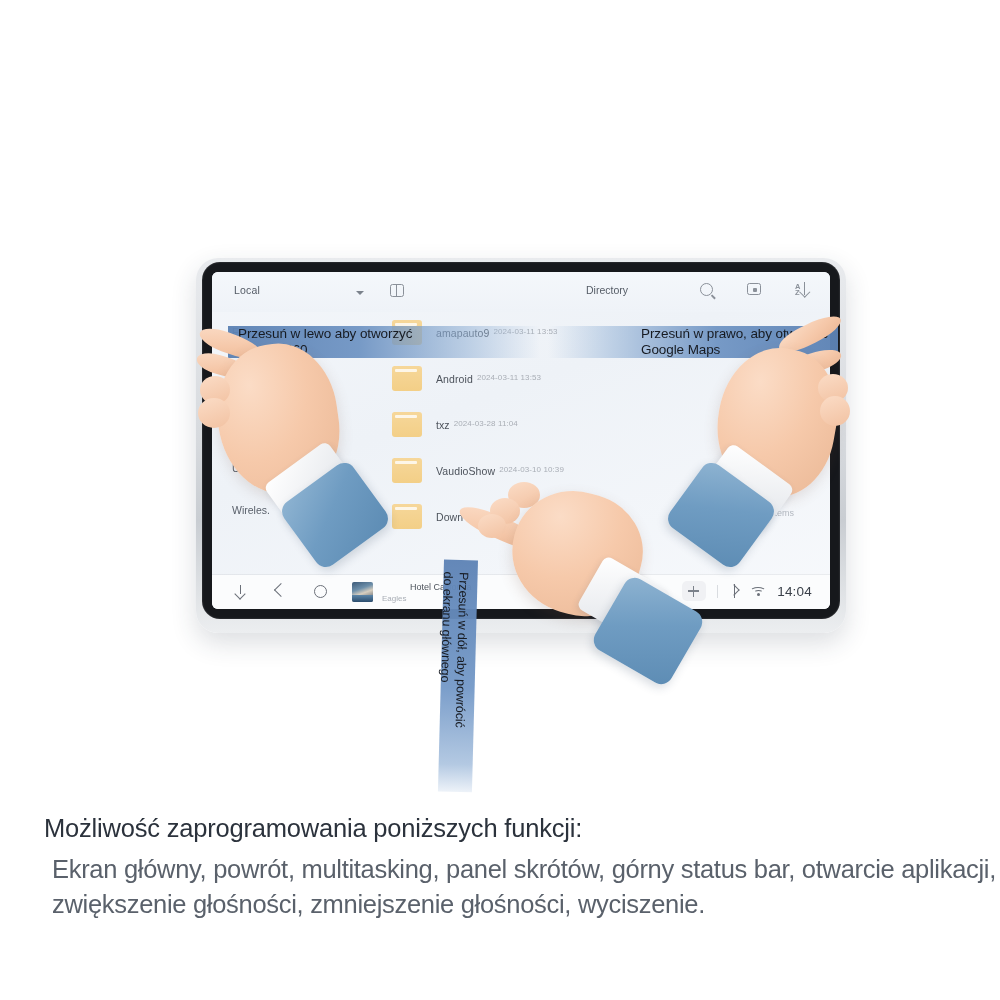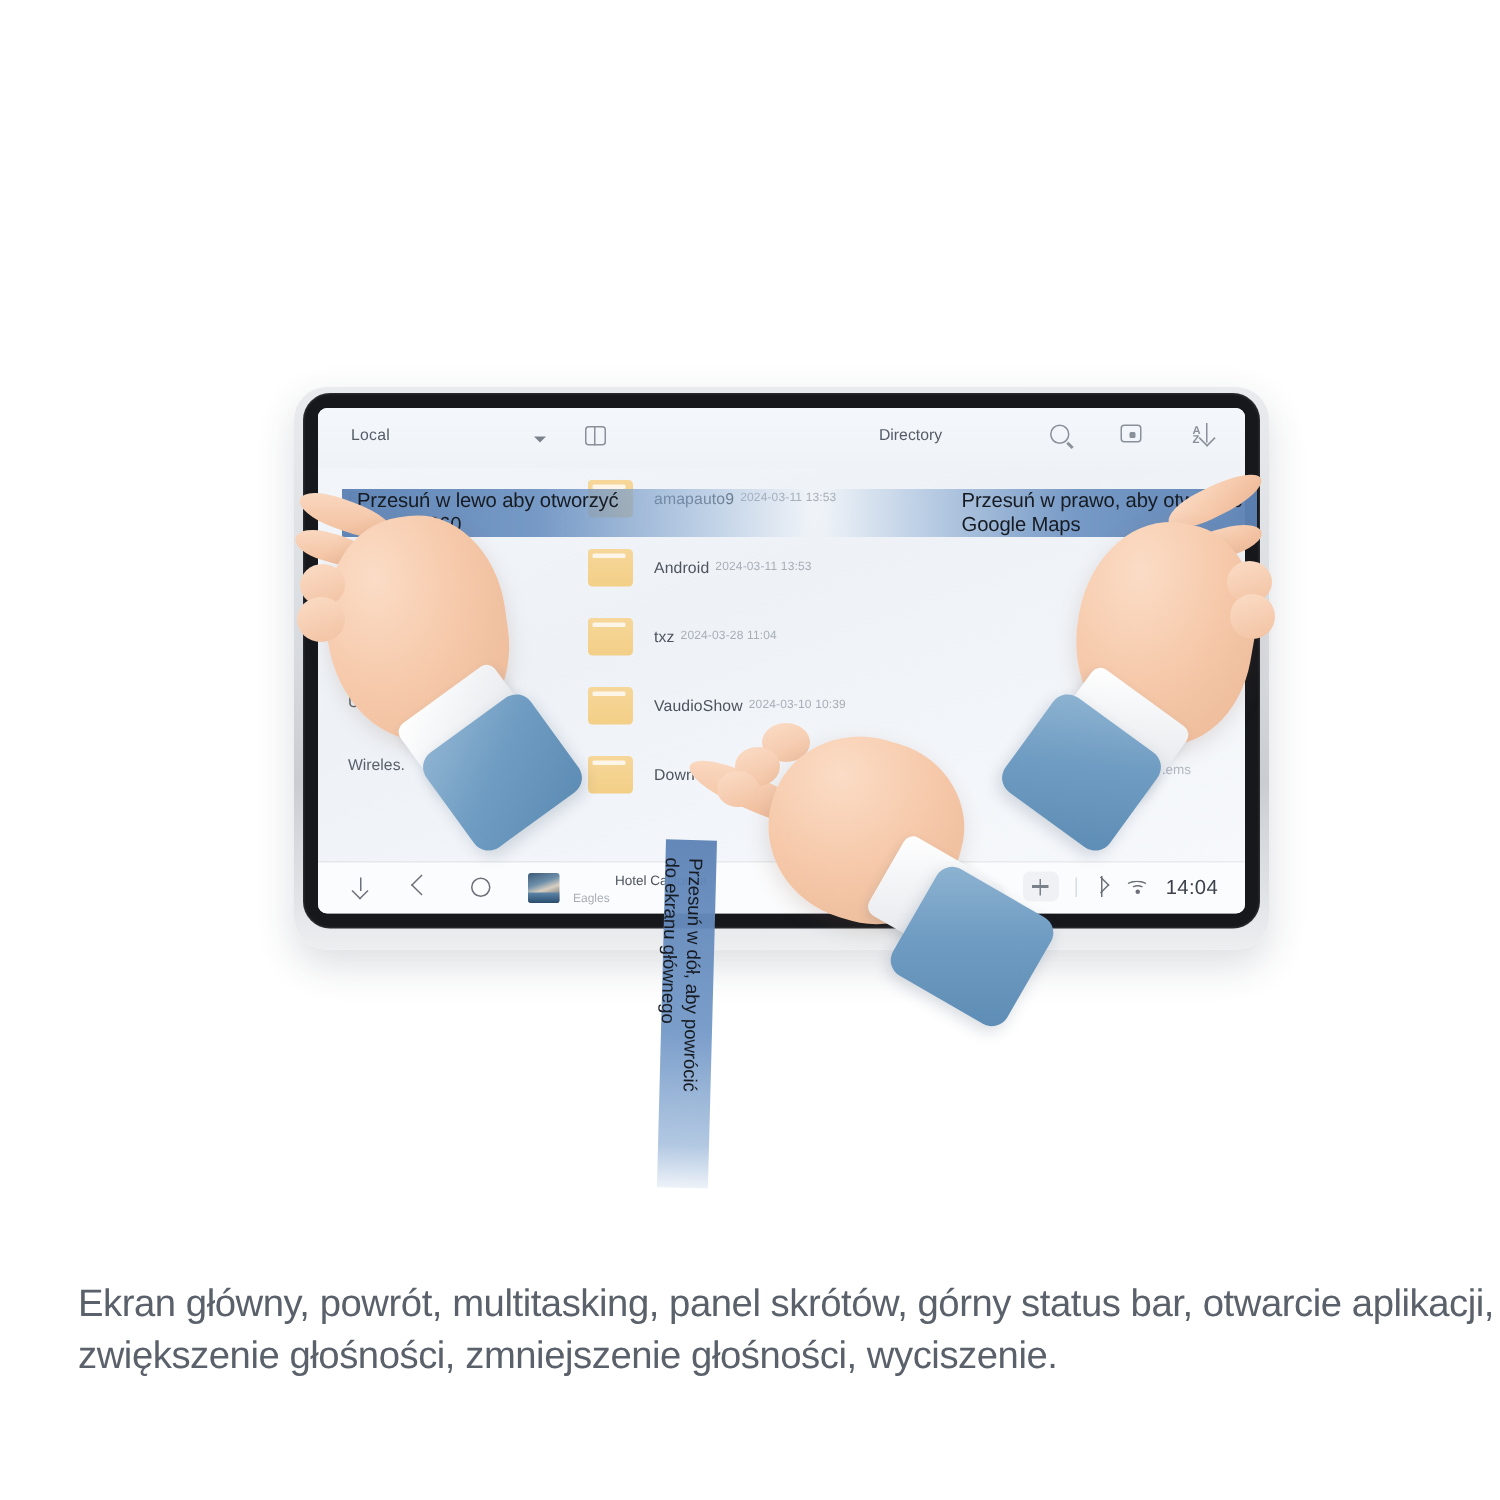--- a/index.html
+++ b/index.html
@@ -386,15 +386,16 @@
   <div class="hand hand-mid">
     <div class="finger hm-f1"></div>
     <div class="knuck hm-k1"></div>
     <div class="knuck hm-k2"></div>
     <div class="knuck hm-k3"></div>
     <div class="palm hm-palm"></div>
     <div class="cuff hm-cuff"></div>
     <div class="sleeve hm-sleeve"></div>
   </div>
 
+  <div class="foot-title">Możliwość zaprogramowania poniższych funkcji:</div>
   <div class="foot-body">Ekran główny, powrót, multitasking, panel skrótów, górny status bar, otwarcie aplikacji, zwiększenie głośności, zmniejszenie głośności, wyciszenie.</div>
 
 </div>
 
 </body></html>

